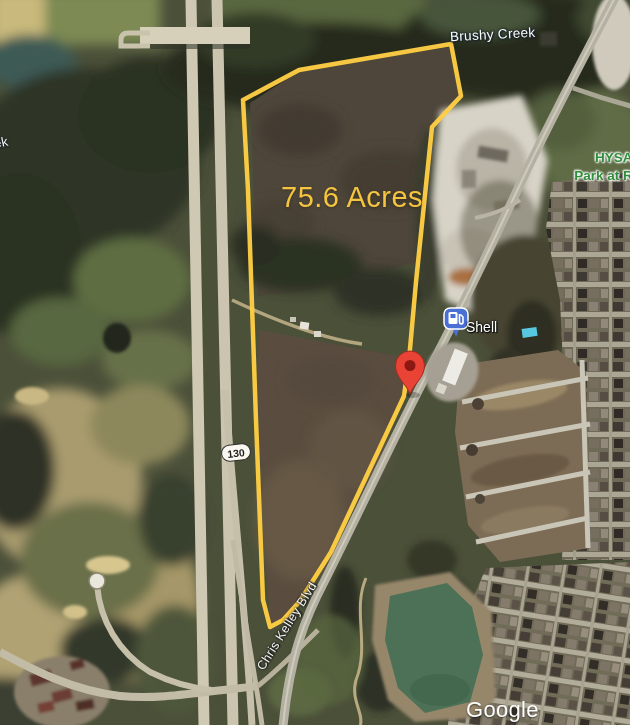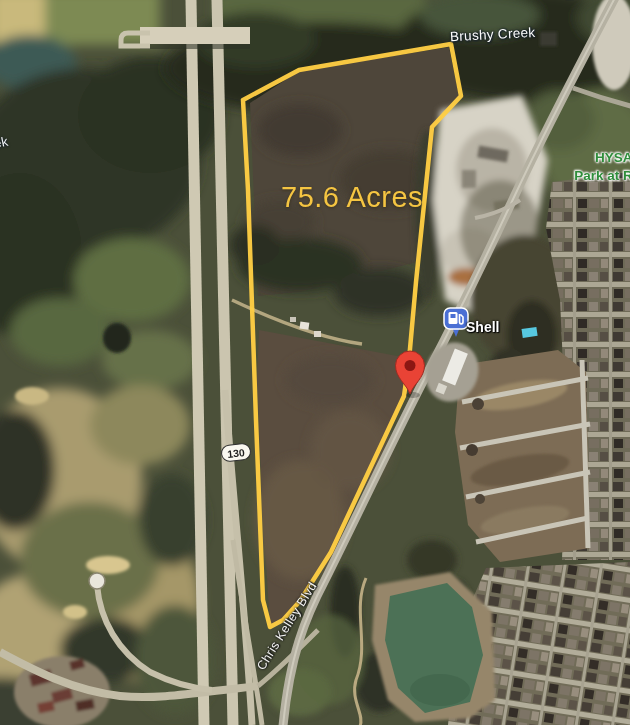--- a/index.html
+++ b/index.html
@@ -23,21 +23,21 @@
   .lbl-acres{
     left:281px;top:181px;font-size:29px;color:#F5C542;letter-spacing:.5px;
     text-shadow:0 1px 3px rgba(40,30,5,.45);
   }
   .lbl-park{
     right:-14px;top:149px;text-align:right;color:#2F8D3B;font-weight:bold;
     font-size:13.5px;line-height:18px;
     text-shadow:0 0 2px #fff,0 0 3px #fff,1px 1px 2px #fff,-1px -1px 2px #fff;
   }
   .lbl-shell{
-    left:466px;top:319px;font-size:14px;font-weight:bold;color:#fff;
+    left:466px;top:319px;font-size:14px;font-weight:normal;color:#fff;
     text-shadow:0 0 2px #000,0 0 3px #000,1px 1px 1px #000;
     text-align:center;
   }
   .lbl-road{
     left:260px;top:662px;font-size:12.5px;color:#f2f2f0;letter-spacing:.4px;
     transform:rotate(-58deg);transform-origin:left center;
     text-shadow:0 0 2px #1c1c1c,0 0 3px #1c1c1c,1px 1px 1px #1c1c1c;
   }
   .lbl-google{
     left:466px;top:697px;font-size:22px;font-weight:500;color:#fff;
@@ -282,13 +282,14 @@
     <div>HYSA T</div>
     <div>Park at Riv</div>
   </div>
 
   <div class="lbl lbl-shell">Shell</div>
 
   <div class="shield">130</div>
 
   <div class="lbl lbl-road">Chris Kelley Blvd</div>
 
+  <div class="lbl lbl-google">Google</div>
 </div>
 
 </body></html>

